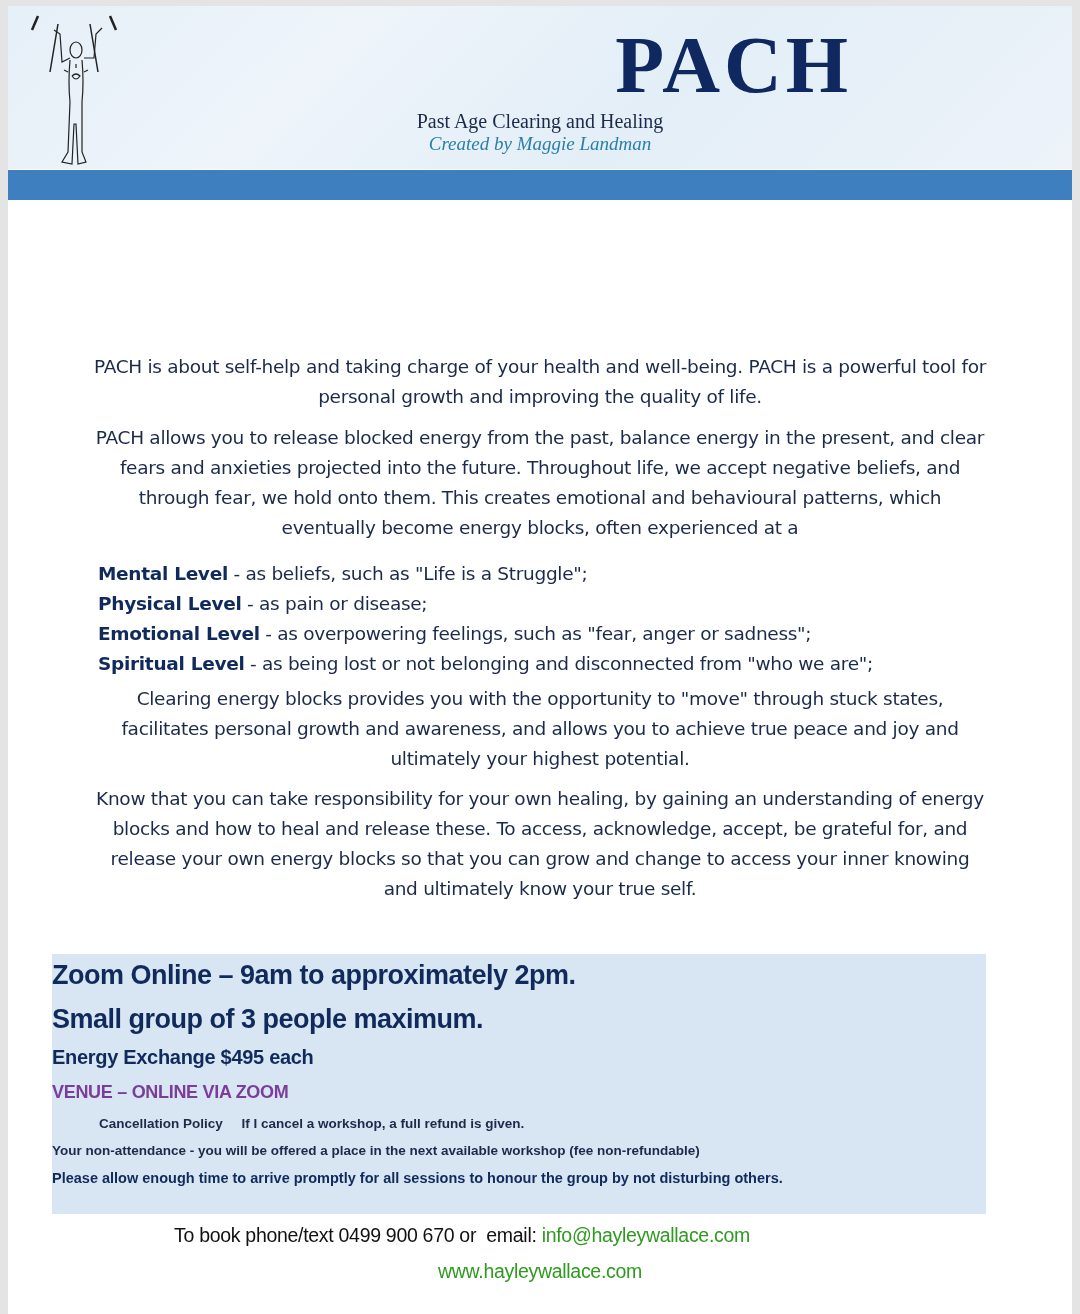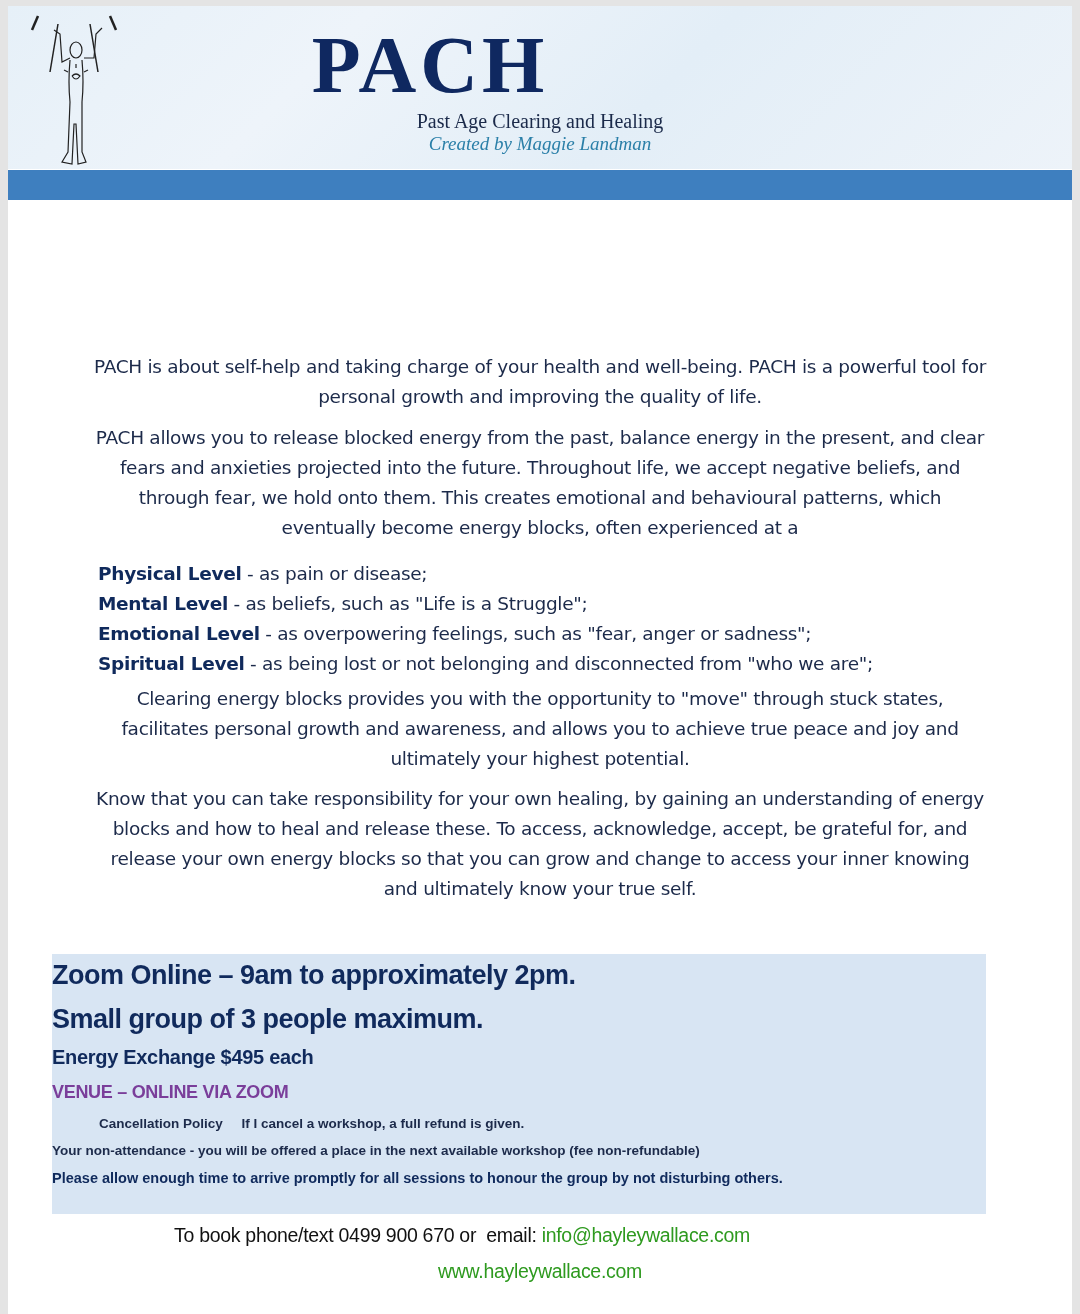--- a/index.html
+++ b/index.html
@@ -15,21 +15,21 @@
   .banner {
     position: absolute; left: 0; top: 0; width: 1064px; height: 163px;
     background: linear-gradient(135deg, #e6f0f8 0%, #eef4fa 30%, #e3eef7 60%, #edf3f9 100%);
   }
   .banner-bar {
     position: absolute; left: 0; top: 164px; width: 1064px; height: 30px;
     background: #3e7fbf;
   }
   .figure { position: absolute; left: 20px; top: 6px; width: 90px; height: 160px; }
   .logo-title {
-    position: absolute; left: 0; width: 844px; top: 14px; text-align: center;
+    position: absolute; left: 0; width: 844px; top: 14px; text-align: right;
     font-family: "Liberation Serif", "DejaVu Serif", serif; font-weight: bold;
     font-size: 80px; letter-spacing: 4px; color: #0f2860; line-height: 90px;
   }
   .logo-sub {
     position: absolute; left: 0; width: 1064px; top: 104px; text-align: center;
     font-family: "Liberation Serif", "DejaVu Serif", serif; font-size: 20px; color: #1b2a4a;
   }
   .logo-credit {
     position: absolute; left: 0; width: 1064px; top: 127px; text-align: center;
     font-family: "Liberation Serif", "DejaVu Serif", serif; font-style: italic;
@@ -107,22 +107,22 @@
     <div class="logo-credit">Created by Maggie Landman</div>
   </div>
   <div class="banner-bar"></div>
 
 
 
   <div class="para" style="top:346px;">PACH is about self-help and taking charge of your health and well-being. PACH is a powerful tool for personal growth and improving the quality of life.</div>
   <div class="para" style="top:417px;">PACH allows you to release blocked energy from the past, balance energy in the present, and clear fears and anxieties projected into the future.  Throughout life, we accept negative beliefs, and through fear, we hold onto them. This creates emotional and behavioural patterns, which eventually become energy blocks, often experienced at a</div>
 
   <div class="levels">
+    <div><b>Mental Level</b><span> - as beliefs, such as "Life is a Struggle";</span></div>
     <div><b>Physical Level</b><span> - as pain or disease;</span></div>
-    <div><b>Mental Level</b><span> - as beliefs, such as "Life is a Struggle";</span></div>
     <div><b>Emotional Level</b><span> - as overpowering feelings, such as "fear, anger or sadness";</span></div>
     <div><b>Spiritual Level</b><span> - as being lost or not belonging and disconnected from "who we are";</span></div>
   </div>
 
   <div class="para" style="top:678px;">Clearing energy blocks provides you with the opportunity to "move" through stuck states, facilitates personal growth and awareness, and allows you to achieve true peace and joy and ultimately your highest potential.</div>
   <div class="para" style="top:778px;">Know that you can take responsibility for your own healing, by gaining an understanding of energy blocks and how to heal and release these. To access, acknowledge, accept, be grateful for, and release your own energy blocks so that you can grow and change to access your inner knowing and ultimately know your true self.</div>
 
   <div class="infobox">
     <div class="ib ib1">Zoom Online – 9am to approximately 2pm.</div>
     <div class="ib ib2">Small group of 3 people maximum.</div>

